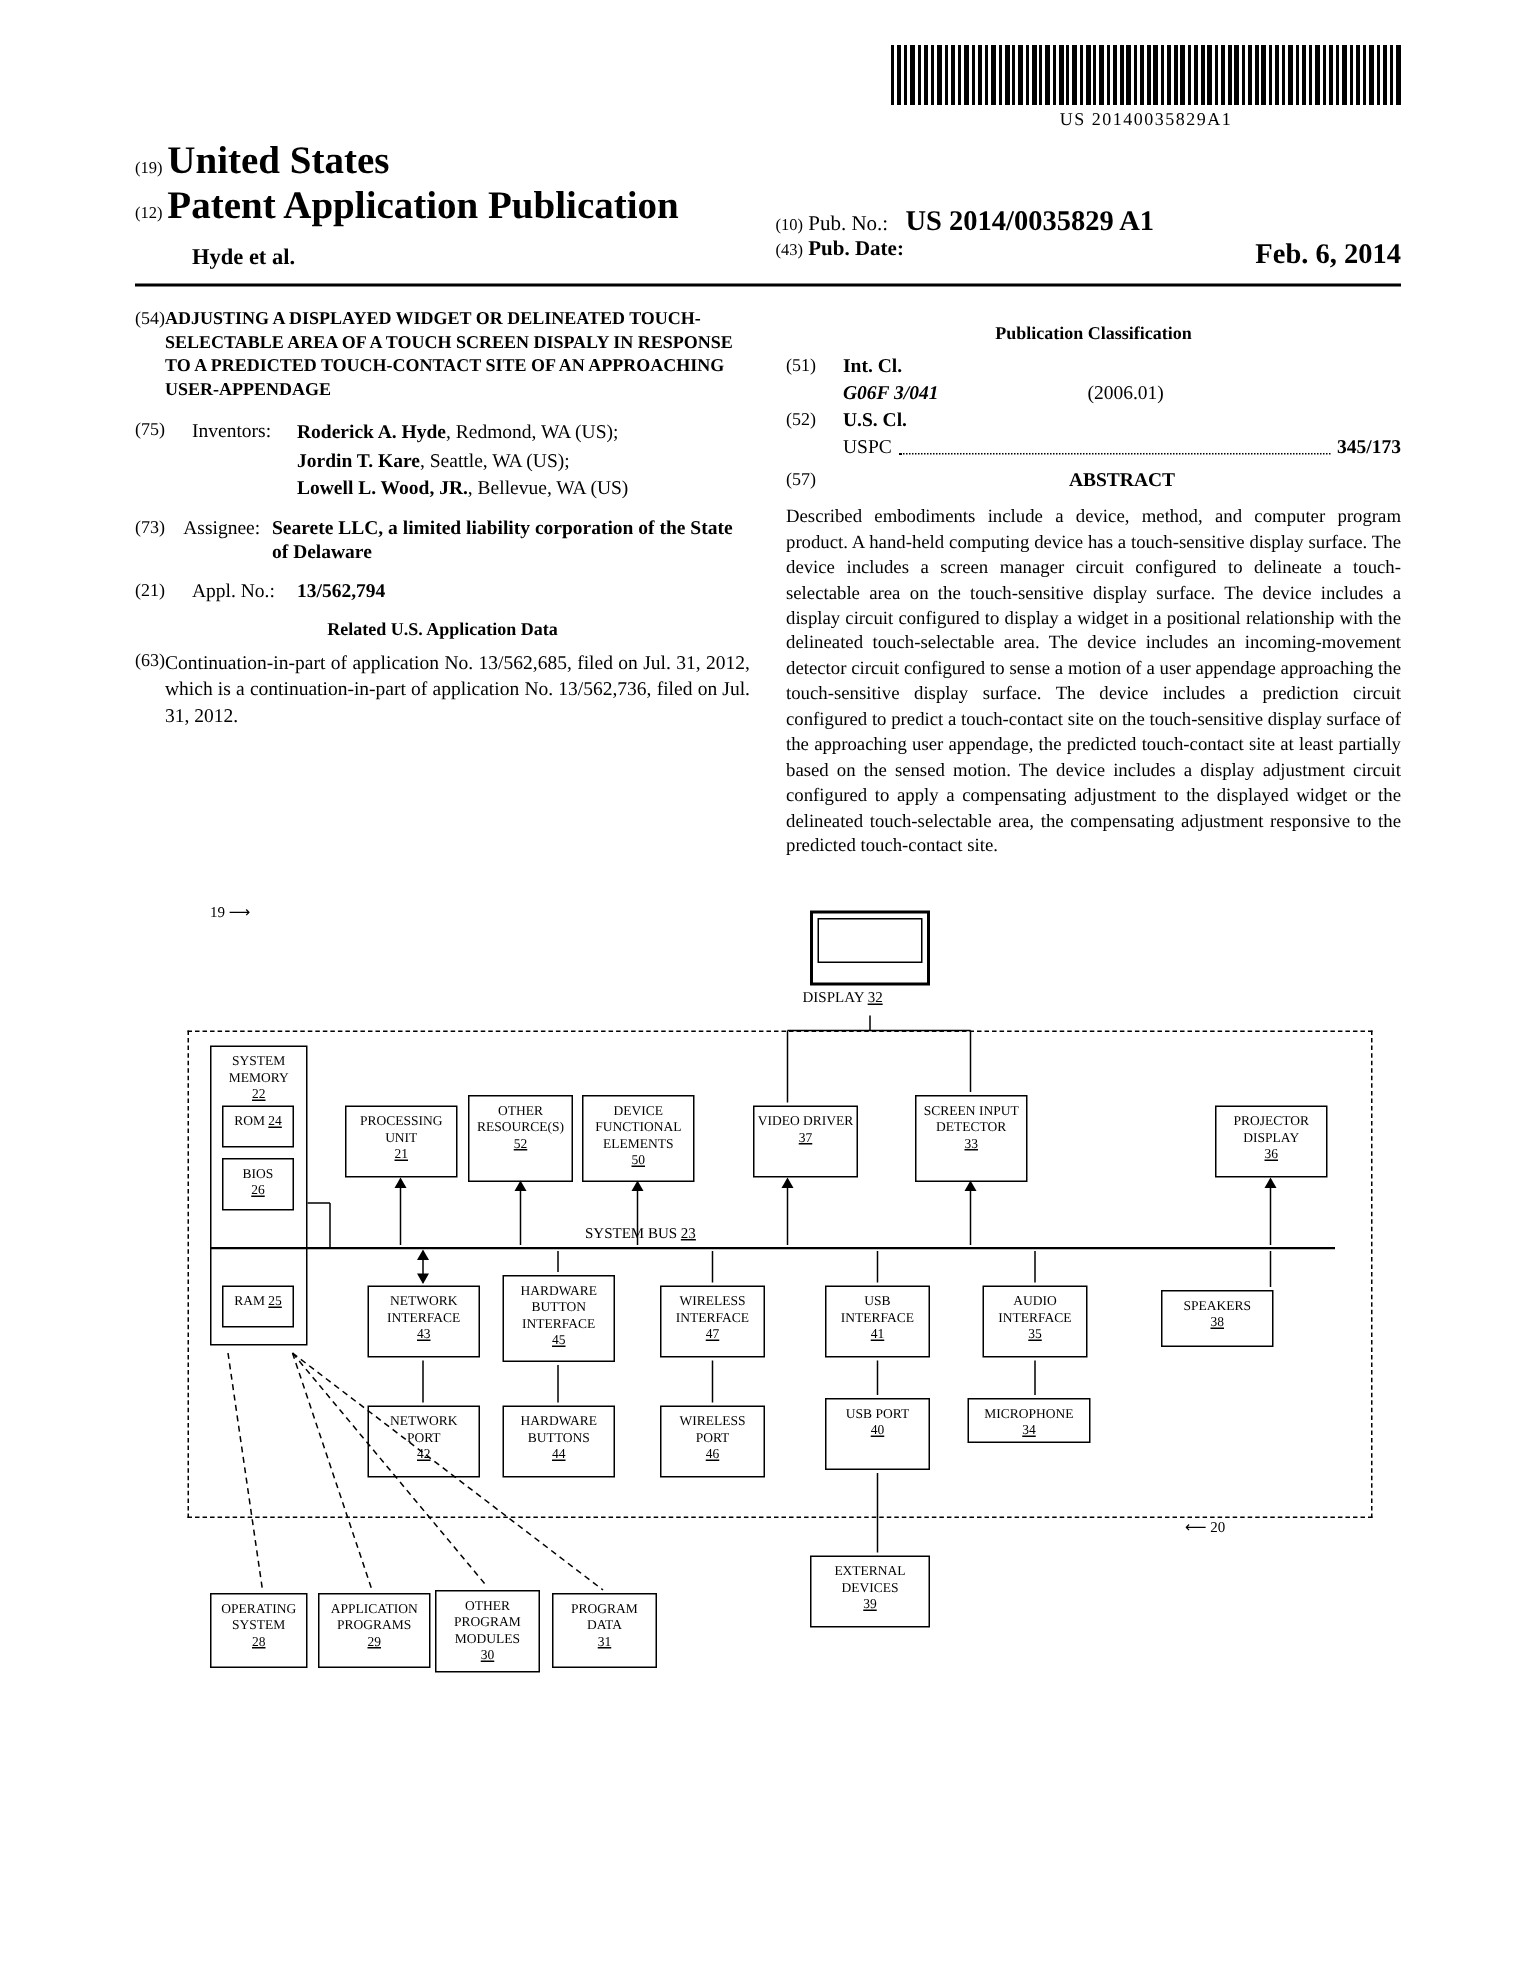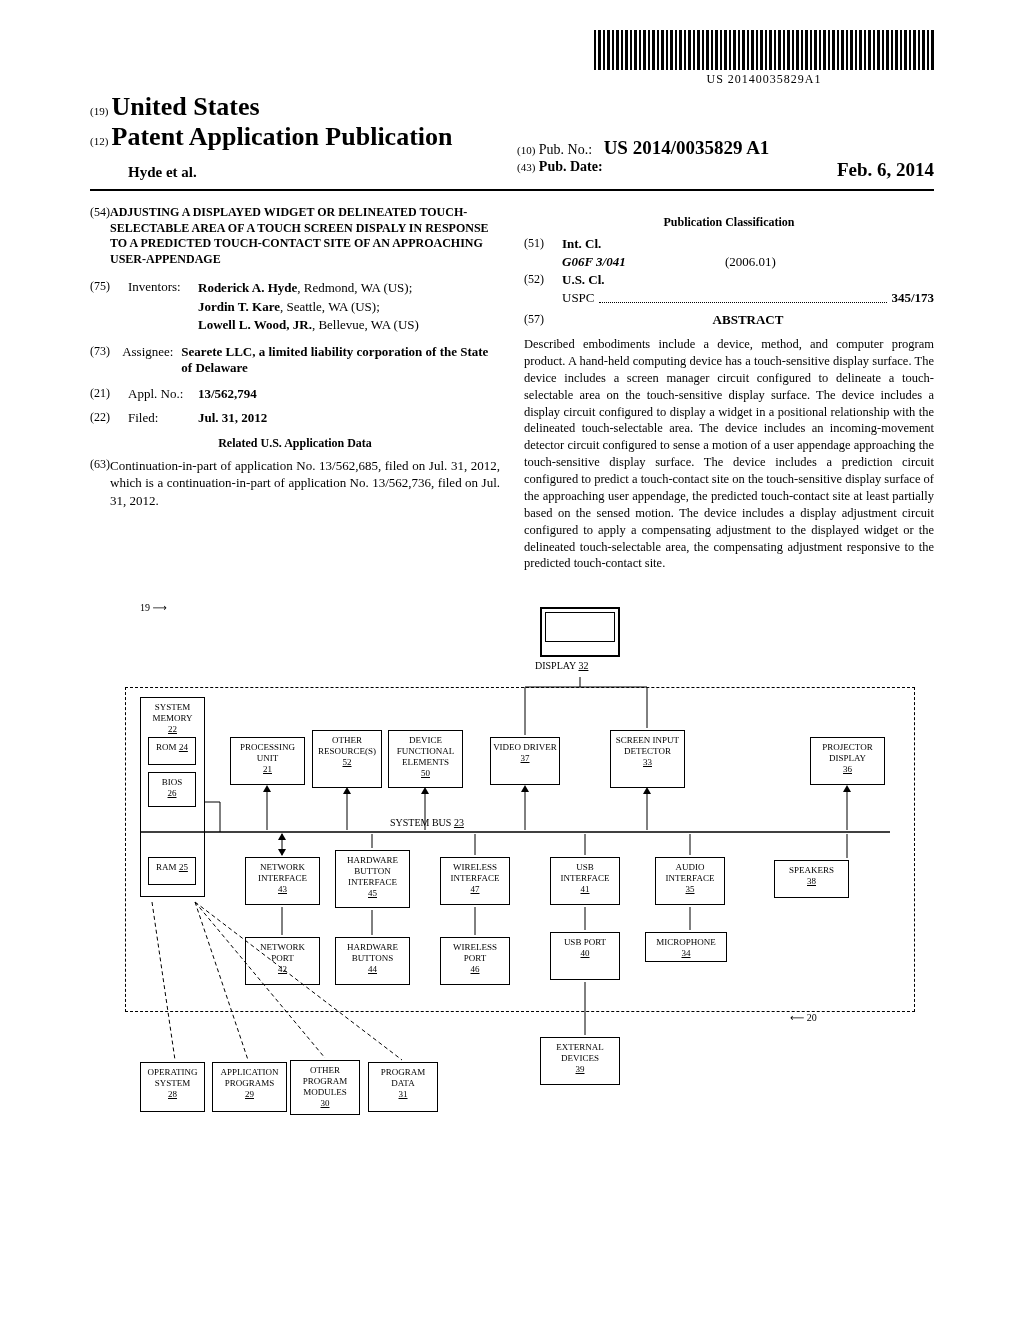--- a/index.html
+++ b/index.html
@@ -90,25 +90,20 @@
     <div class="field-row" style="margin-top:10px;">
       <div class="field-num">(73)</div>
       <div style="width:70px;">Assignee:</div>
       <div class="assignee-name">Searete LLC, a limited liability corporation of the State of Delaware</div>
     </div>
     <div class="field-row" style="margin-top:10px;">
       <div class="field-num">(21)</div>
       <div style="width:70px;">Appl. No.:</div>
       <div style="font-weight:bold;">13/562,794</div>
     </div>
-    <div class="field-row" style="margin-top:6px;">
-      <div class="field-num">(22)</div>
-      <div style="width:70px;">Filed:</div>
-      <div style="font-weight:bold;">Jul. 31, 2012</div>
-    </div>
     <div class="section-title">Related U.S. Application Data</div>
     <div class="field-row">
       <div class="field-num">(63)</div>
       <div style="text-align:justify; line-height:1.35;">Continuation-in-part of application No. 13/562,685, filed on Jul. 31, 2012, which is a continuation-in-part of application No. 13/562,736, filed on Jul. 31, 2012.</div>
     </div>
   </div>
 
   <div class="col">
     <div class="section-title">Publication Classification</div>
     <div class="field-row class-row">
@@ -162,21 +157,21 @@
       <div class="underline">21</div>
     </div>
   <div class="diag-box" style="top:128px; left:222px; width:70px; height:58px;">
       <div>OTHER RESOURCE(S)</div>
       <div class="underline">52</div>
     </div>
   <div class="diag-box" style="top:128px; left:298px; width:75px; height:58px;">
       <div>DEVICE FUNCTIONAL ELEMENTS</div>
       <div class="underline">50</div>
     </div>
-  <div class="diag-box" style="top:135px; left:400px; width:70px; height:48px;">
+  <div class="diag-box" style="top:135px; left:412px; width:70px; height:48px;">
       <div>VIDEO DRIVER</div>
       <div class="underline">37</div>
     </div>
   <div class="diag-box" style="top:128px; left:520px; width:75px; height:58px;">
       <div>SCREEN INPUT DETECTOR</div>
       <div class="underline">33</div>
     </div>
   <div class="diag-box" style="top:135px; left:720px; width:75px; height:48px;">
       <div>PROJECTOR DISPLAY</div>
       <div class="underline">36</div>

